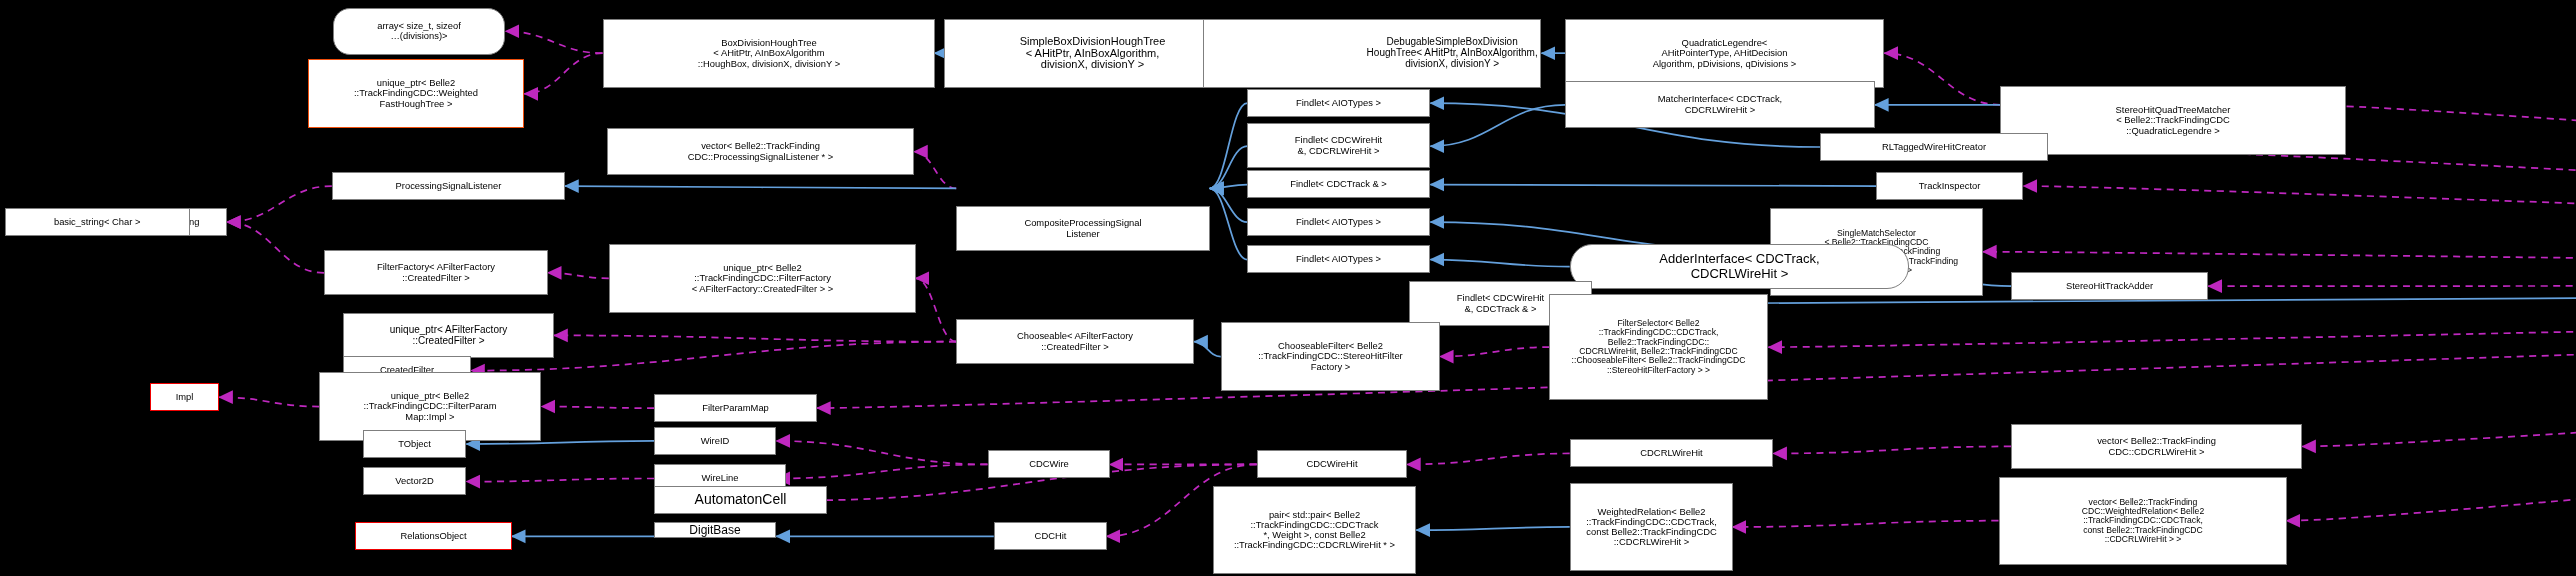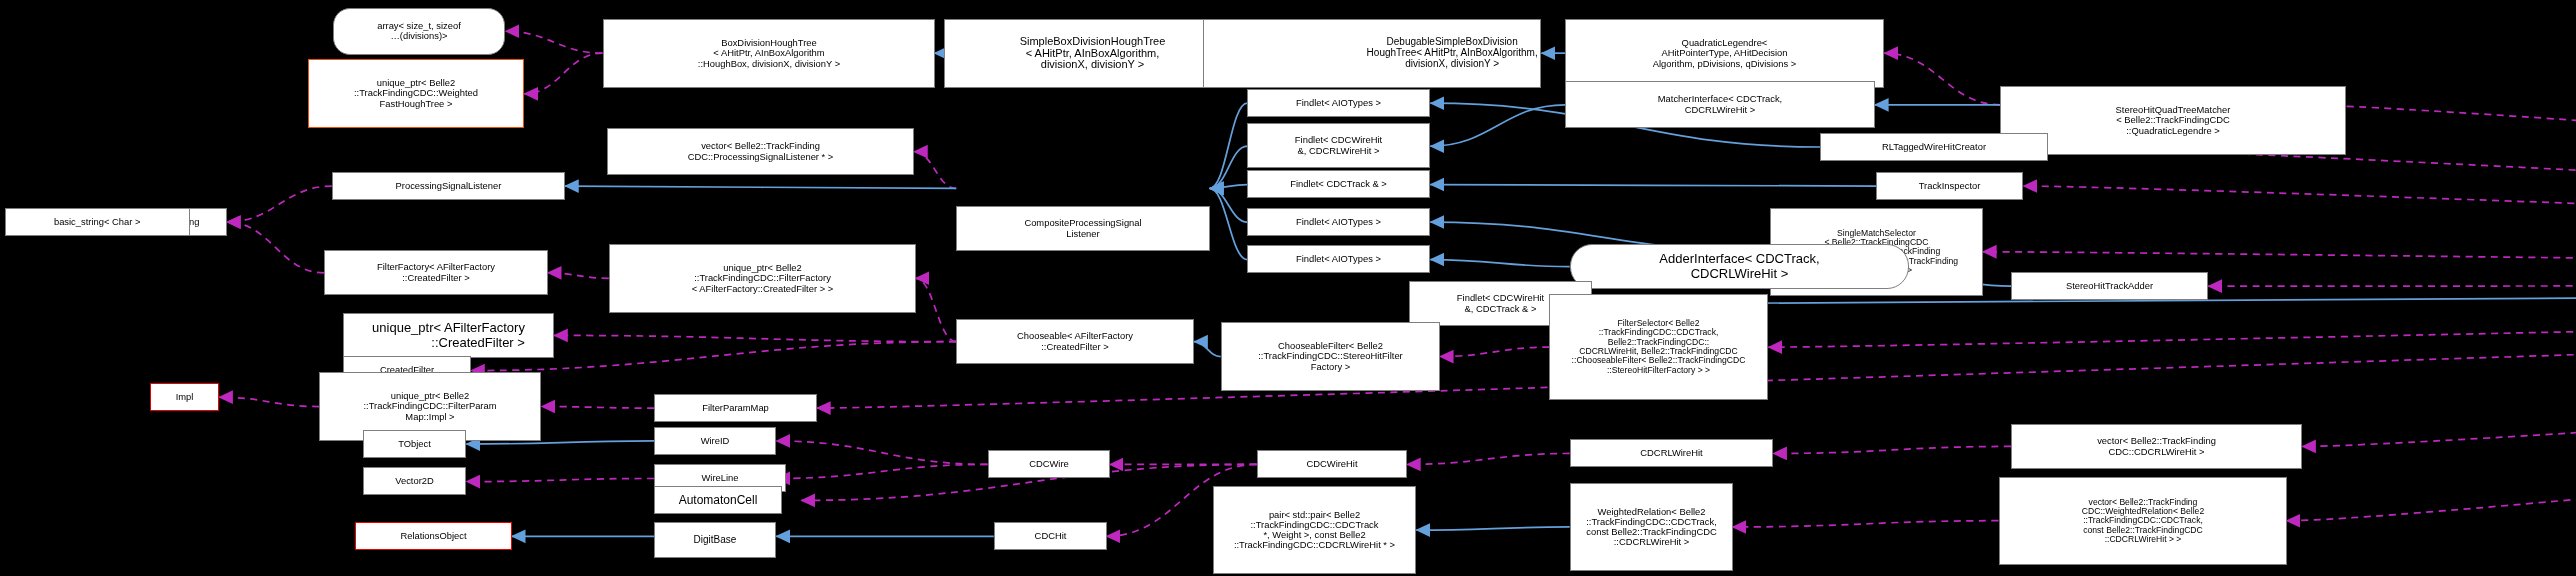--- a/index.html
+++ b/index.html
@@ -138,21 +138,21 @@
 ::TrackFindingCDC::FilterFactory
 &lt; AFilterFactory::CreatedFilter &gt; &gt;</span></div>
       <div class="node plain" style="left: 1409px; top: 281px; width: 183px; height: 45px; font-size: 9.4px;"><span>Findlet&lt; CDCWireHit
 &amp;, CDCTrack &amp; &gt;</span></div>
       <div class="node plain" style="left: 1549px; top: 294px; width: 219px; height: 106px; font-size: 8.6px;"><span>FilterSelector&lt; Belle2
 ::TrackFindingCDC::CDCTrack,
 Belle2::TrackFindingCDC::
 CDCRLWireHit, Belle2::TrackFindingCDC
 ::ChooseableFilter&lt; Belle2::TrackFindingCDC
 ::StereoHitFilterFactory &gt; &gt;</span></div>
-      <div class="node plain" style="left: 343px; top: 313px; width: 211px; height: 45px; font-size: 13px; text-align: right;"><span>unique_ptr&lt; AFilterFactory
+      <div class="node plain" style="left: 343px; top: 313px; width: 211px; height: 45px; font-size: 10px;"><span>unique_ptr&lt; AFilterFactory
 ::CreatedFilter &gt;</span></div>
       <div class="node plain" style="left: 956px; top: 319px; width: 238px; height: 45px; font-size: 9.4px;"><span>Chooseable&lt; AFilterFactory
 ::CreatedFilter &gt;</span></div>
       <div class="node plain" style="left: 1221px; top: 322px; width: 219px; height: 69px; font-size: 9.4px;"><span>ChooseableFilter&lt; Belle2
 ::TrackFindingCDC::StereoHitFilter
 Factory &gt;</span></div>
       <div class="node plain" style="left: 343px; top: 356px; width: 128px; height: 28px; font-size: 9.4px;"><span>CreatedFilter</span></div>
       <div class="node plain" style="left: 2011px; top: 424px; width: 291px; height: 45px; font-size: 9.4px;"><span>vector&lt; Belle2::TrackFinding
 CDC::CDCRLWireHit &gt;</span></div>
       <div class="node red" style="left: 150px; top: 383px; width: 69px; height: 28px; font-size: 9.4px;"><span>Impl</span></div>
@@ -165,27 +165,27 @@
       <div class="node plain" style="left: 1570px; top: 439px; width: 203px; height: 28px; font-size: 9.4px;"><span>CDCRLWireHit</span></div>
       <div class="node plain" style="left: 363px; top: 467px; width: 103px; height: 28px; font-size: 9.4px;"><span>Vector2D</span></div>
       <div class="node plain" style="left: 654px; top: 464px; width: 132px; height: 28px; font-size: 9.4px;"><span>WireLine</span></div>
       <div class="node plain" style="left: 988px; top: 450px; width: 122px; height: 28px; font-size: 9.4px; align-items: center;"><span>CDCWire</span></div>
       <div class="node plain" style="left: 1257px; top: 450px; width: 150px; height: 28px; font-size: 9.4px;"><span>CDCWireHit</span></div>
       <div class="node plain" style="left: 1999px; top: 477px; width: 288px; height: 88px; font-size: 8.6px;"><span>vector&lt; Belle2::TrackFinding
 CDC::WeightedRelation&lt; Belle2
 ::TrackFindingCDC::CDCTrack,
 const Belle2::TrackFindingCDC
 ::CDCRLWireHit &gt; &gt;</span></div>
-      <div class="node plain" style="left: 654px; top: 486px; width: 128px; height: 28px; font-size: 12px;"><span>AutomatonCell</span></div>
+      <div class="node plain" style="left: 654px; top: 486px; width: 173px; height: 28px; font-size: 14px;"><span>AutomatonCell</span></div>
       <div class="node plain" style="left: 1213px; top: 486px; width: 203px; height: 88px; font-size: 9.4px;"><span>pair&lt; std::pair&lt; Belle2
 ::TrackFindingCDC::CDCTrack
 *, Weight &gt;, const Belle2
 ::TrackFindingCDC::CDCRLWireHit * &gt;</span></div>
       <div class="node plain" style="left: 1570px; top: 483px; width: 163px; height: 88px; font-size: 9.4px;"><span>WeightedRelation&lt; Belle2
 ::TrackFindingCDC::CDCTrack,
 const Belle2::TrackFindingCDC
 ::CDCRLWireHit &gt;</span></div>
       <div class="node red" style="left: 355px; top: 522px; width: 157px; height: 28px; font-size: 9.4px;"><span>RelationsObject</span></div>
-      <div class="node plain" style="left: 654px; top: 522px; width: 122px; height: 36px; font-size: 10px;"><span>DigitBase</span></div>
+      <div class="node plain" style="left: 654px; top: 522px; width: 122px; height: 16px; font-size: 12px;"><span>DigitBase</span></div>
       <div class="node plain" style="left: 994px; top: 522px; width: 113px; height: 28px; font-size: 9.4px;"><span>CDCHit</span></div>
     </div>
 </div>
 
 
 </body></html>

